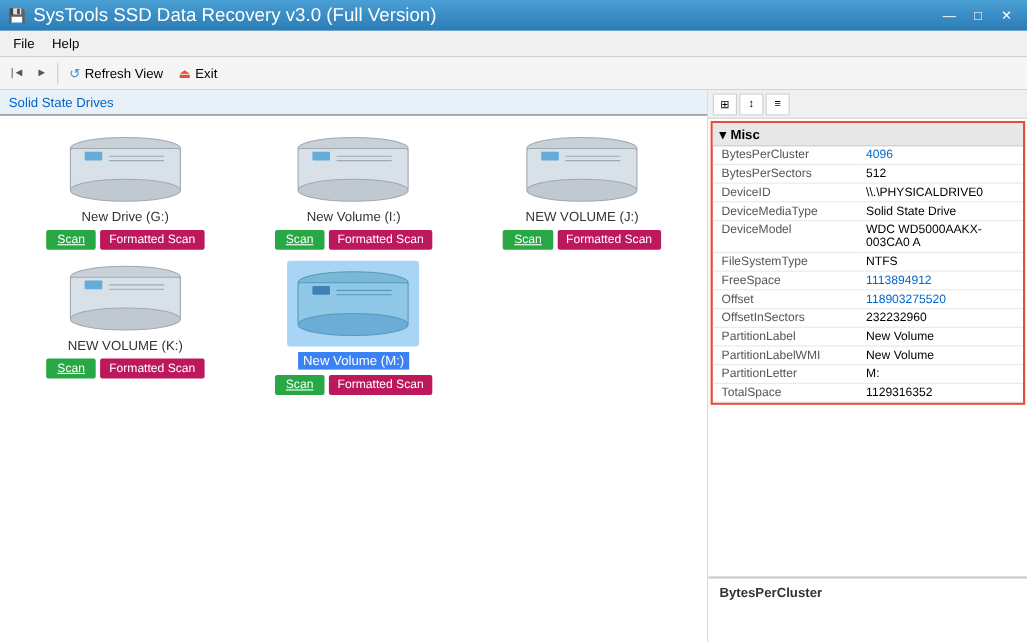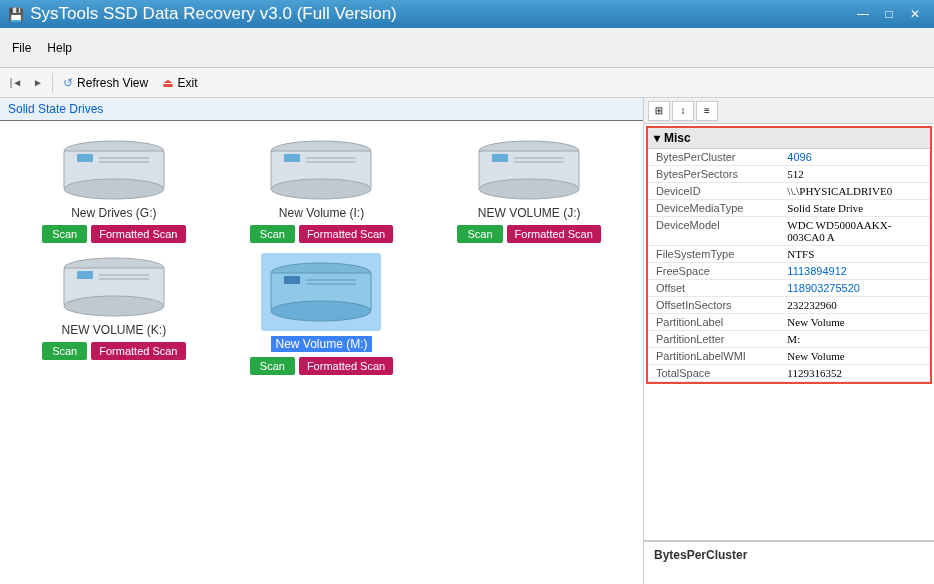--- a/index.html
+++ b/index.html
@@ -19,21 +19,21 @@
     .title-text { font-size: 17px; font-weight: normal; }
     .title-controls { display: flex; gap: 4px; }
     .title-btn {
       width: 22px; height: 20px; display: flex; align-items: center; justify-content: center;
       background: transparent; border: none; color: white; cursor: pointer; font-size: 12px;
     }
 
     
     .menu-bar {
       background: #f0f0f0;
-      height: 40px;
+      height: 24px;
       display: flex;
       align-items: center;
       padding: 0 4px;
       border-bottom: 1px solid #ccc;
     }
     .menu-item {
       padding: 2px 8px;
       cursor: pointer;
       font-size: 12px;
     }
@@ -103,20 +103,21 @@
       gap: 4px;
     }
     .btn-scan {
       background: #28a745;
       color: white;
       border: none;
       padding: 3px 10px;
       cursor: pointer;
       font-size: 11px;
       border-radius: 2px;
+      text-decoration: underline;
     }
     .btn-formatted {
       background: #be185d;
       color: white;
       border: none;
       padding: 3px 8px;
       cursor: pointer;
       font-size: 11px;
       border-radius: 2px;
     }
@@ -177,21 +178,21 @@
       width: 48%;
       font-size: 11px;
       vertical-align: top;
     }
     .prop-val {
       padding: 2px 4px;
       color: #0066cc;
       font-size: 11px;
       vertical-align: top;
     }
-    .prop-val.black { color: #000; font-family: Liberation Serif, serif; }
+    .prop-val.black { color: #000; }
 
     
     .right-bottom {
       height: 60px;
       background: white;
       border-top: 2px solid #ccc;
       padding: 6px 10px;
     }
     .status-label {
       font-size: 12px;
@@ -247,21 +248,21 @@
 
       <div class="drive-item">
         <svg width="110" height="65">
           <ellipse cx="55" cy="15" rx="50" ry="10" fill="#c8d0d8" stroke="#a0a8b0" stroke-width="1"></ellipse>
           <rect x="5" y="15" width="100" height="38" rx="2" fill="#d8e0e8" stroke="#a0a8b0" stroke-width="1"></rect>
           <ellipse cx="55" cy="53" rx="50" ry="10" fill="#c0c8d0" stroke="#a0a8b0" stroke-width="1"></ellipse>
           <rect x="18" y="18" width="16" height="8" rx="1" fill="#4a9fd4" opacity="0.8"></rect>
           <line x1="40" y1="22" x2="90" y2="22" stroke="#a0a8b0" stroke-width="1"></line>
           <line x1="40" y1="26" x2="90" y2="26" stroke="#a0a8b0" stroke-width="1"></line>
         </svg>
-        <span class="drive-label">New Drives (G:)</span>
+        <span class="drive-label">New Drive (G:)</span>
         <div class="drive-buttons">
           <button class="btn-scan">Scan</button>
           <button class="btn-formatted">Formatted Scan</button>
         </div>
       </div>
 
       <div class="drive-item">
         <svg width="110" height="65">
           <ellipse cx="55" cy="15" rx="50" ry="10" fill="#c8d0d8" stroke="#a0a8b0" stroke-width="1"></ellipse>
           <rect x="5" y="15" width="100" height="38" rx="2" fill="#d8e0e8" stroke="#a0a8b0" stroke-width="1"></rect>
@@ -378,26 +379,26 @@
               </tr>
               <tr>
                 <td class="prop-key">OffsetInSectors</td>
                 <td class="prop-val black">232232960</td>
               </tr>
               <tr>
                 <td class="prop-key">PartitionLabel</td>
                 <td class="prop-val black">New Volume</td>
               </tr>
               <tr>
+                <td class="prop-key">PartitionLabelWMI</td>
+                <td class="prop-val black">New Volume</td>
+              </tr>
+              <tr>
                 <td class="prop-key">PartitionLetter</td>
                 <td class="prop-val black">M:</td>
-              </tr>
-              <tr>
-                <td class="prop-key">PartitionLabelWMI</td>
-                <td class="prop-val black">New Volume</td>
               </tr>
               <tr>
                 <td class="prop-key">TotalSpace</td>
                 <td class="prop-val black">1129316352</td>
               </tr>
             </tbody>
         </table>
       </div>
     </div>
     <div class="right-bottom">

